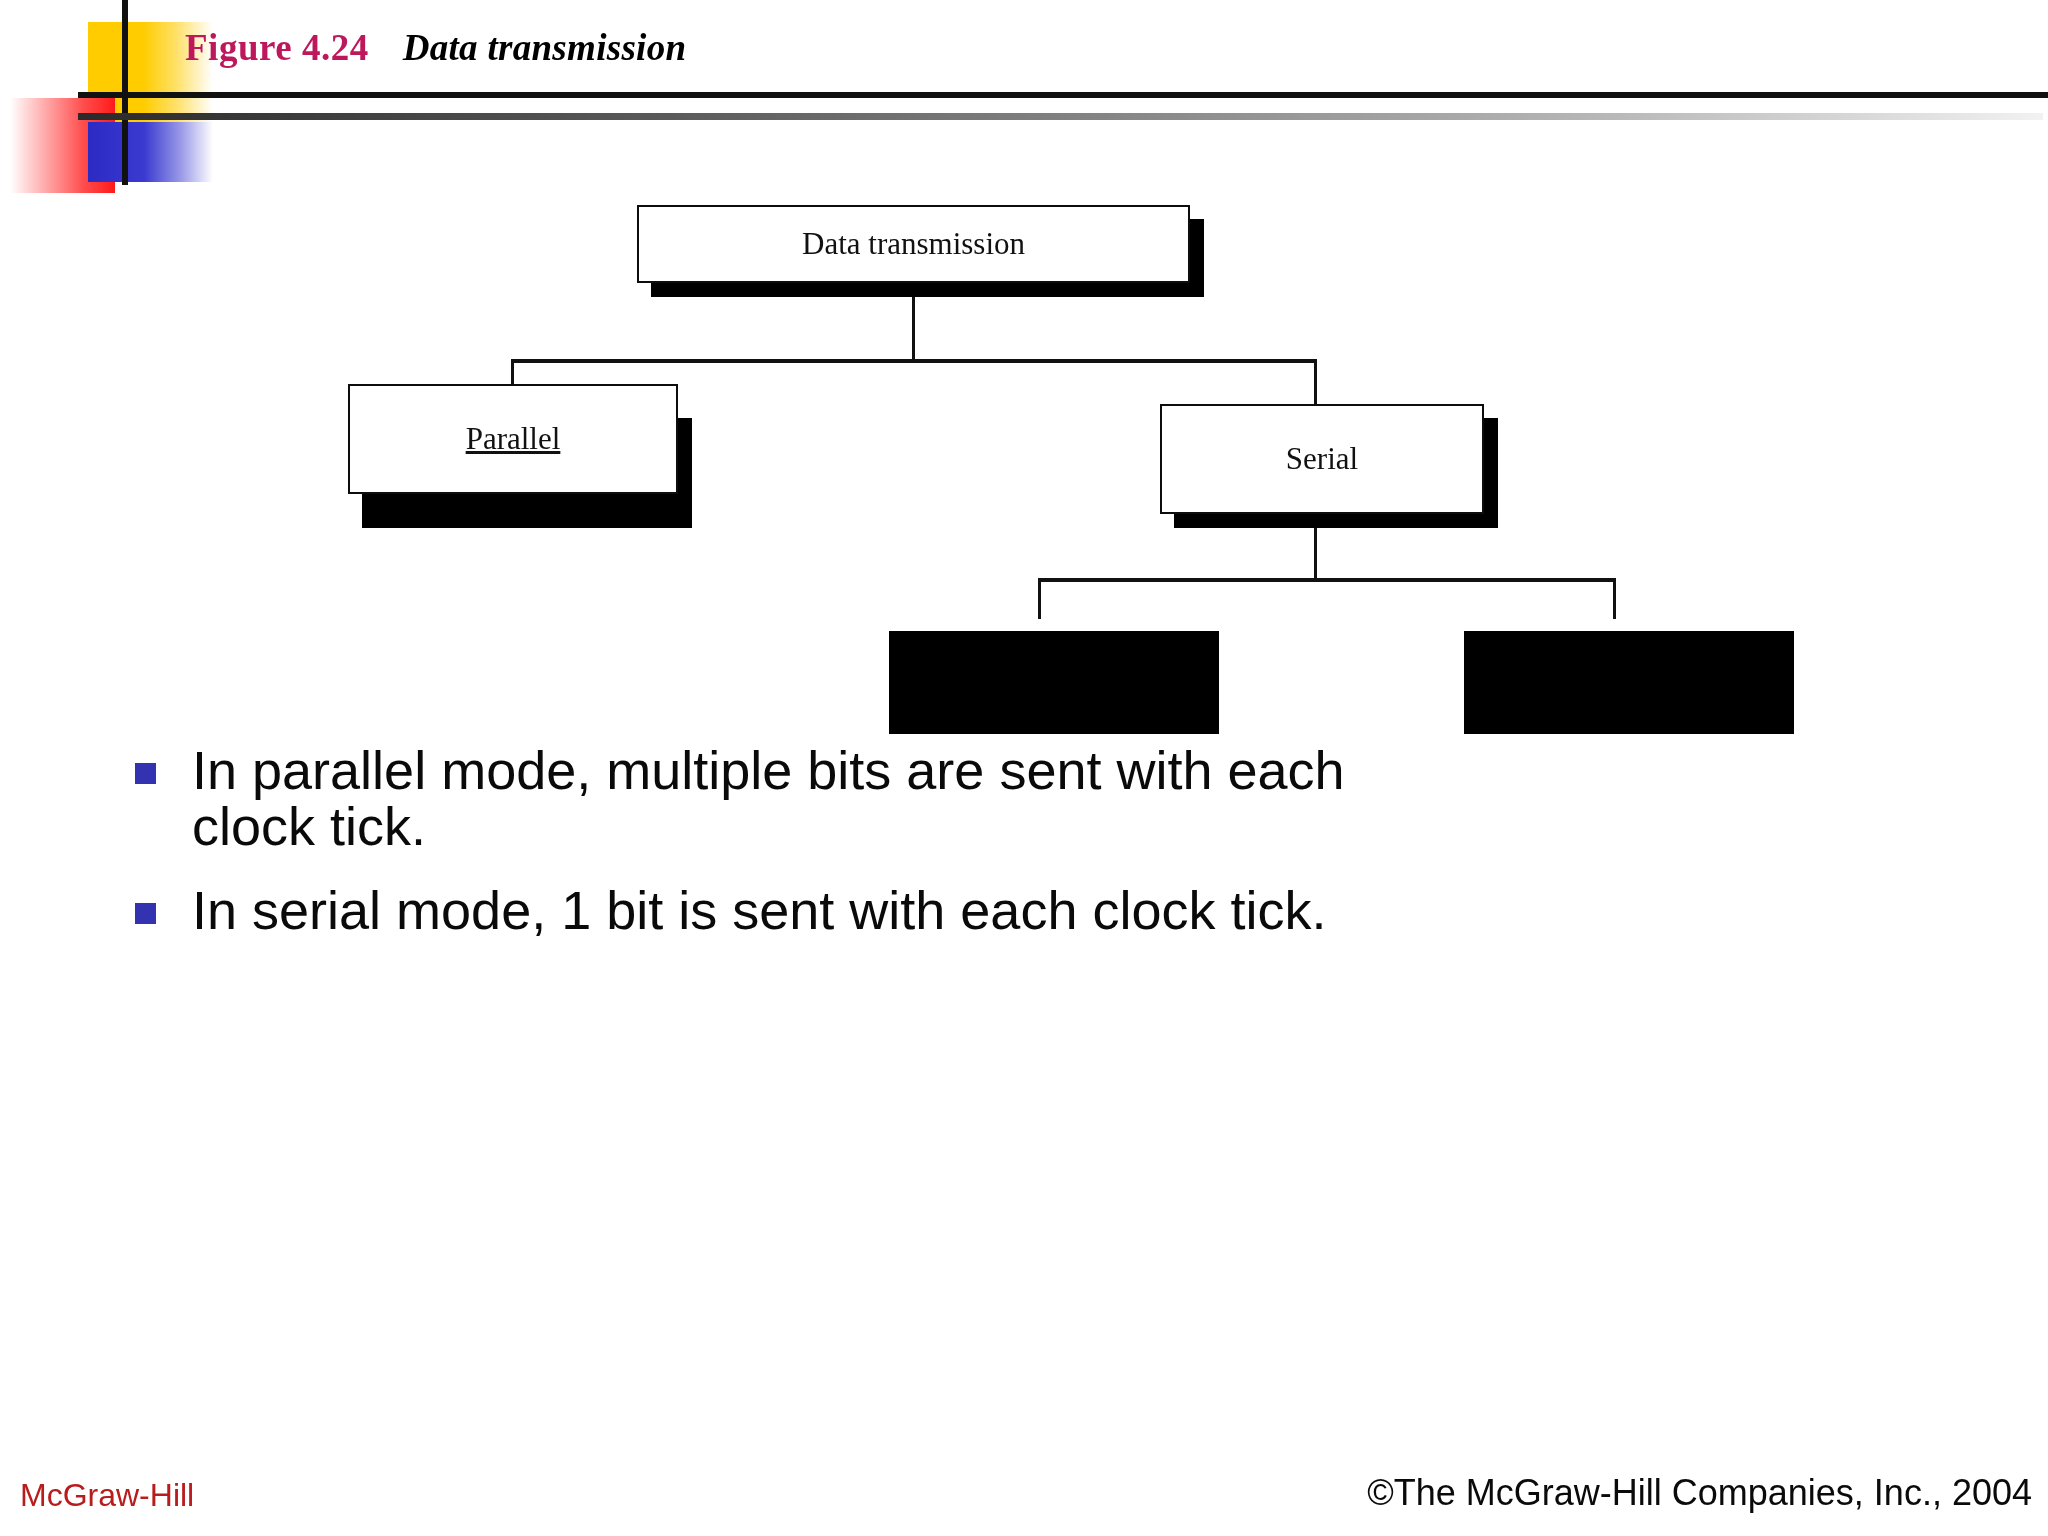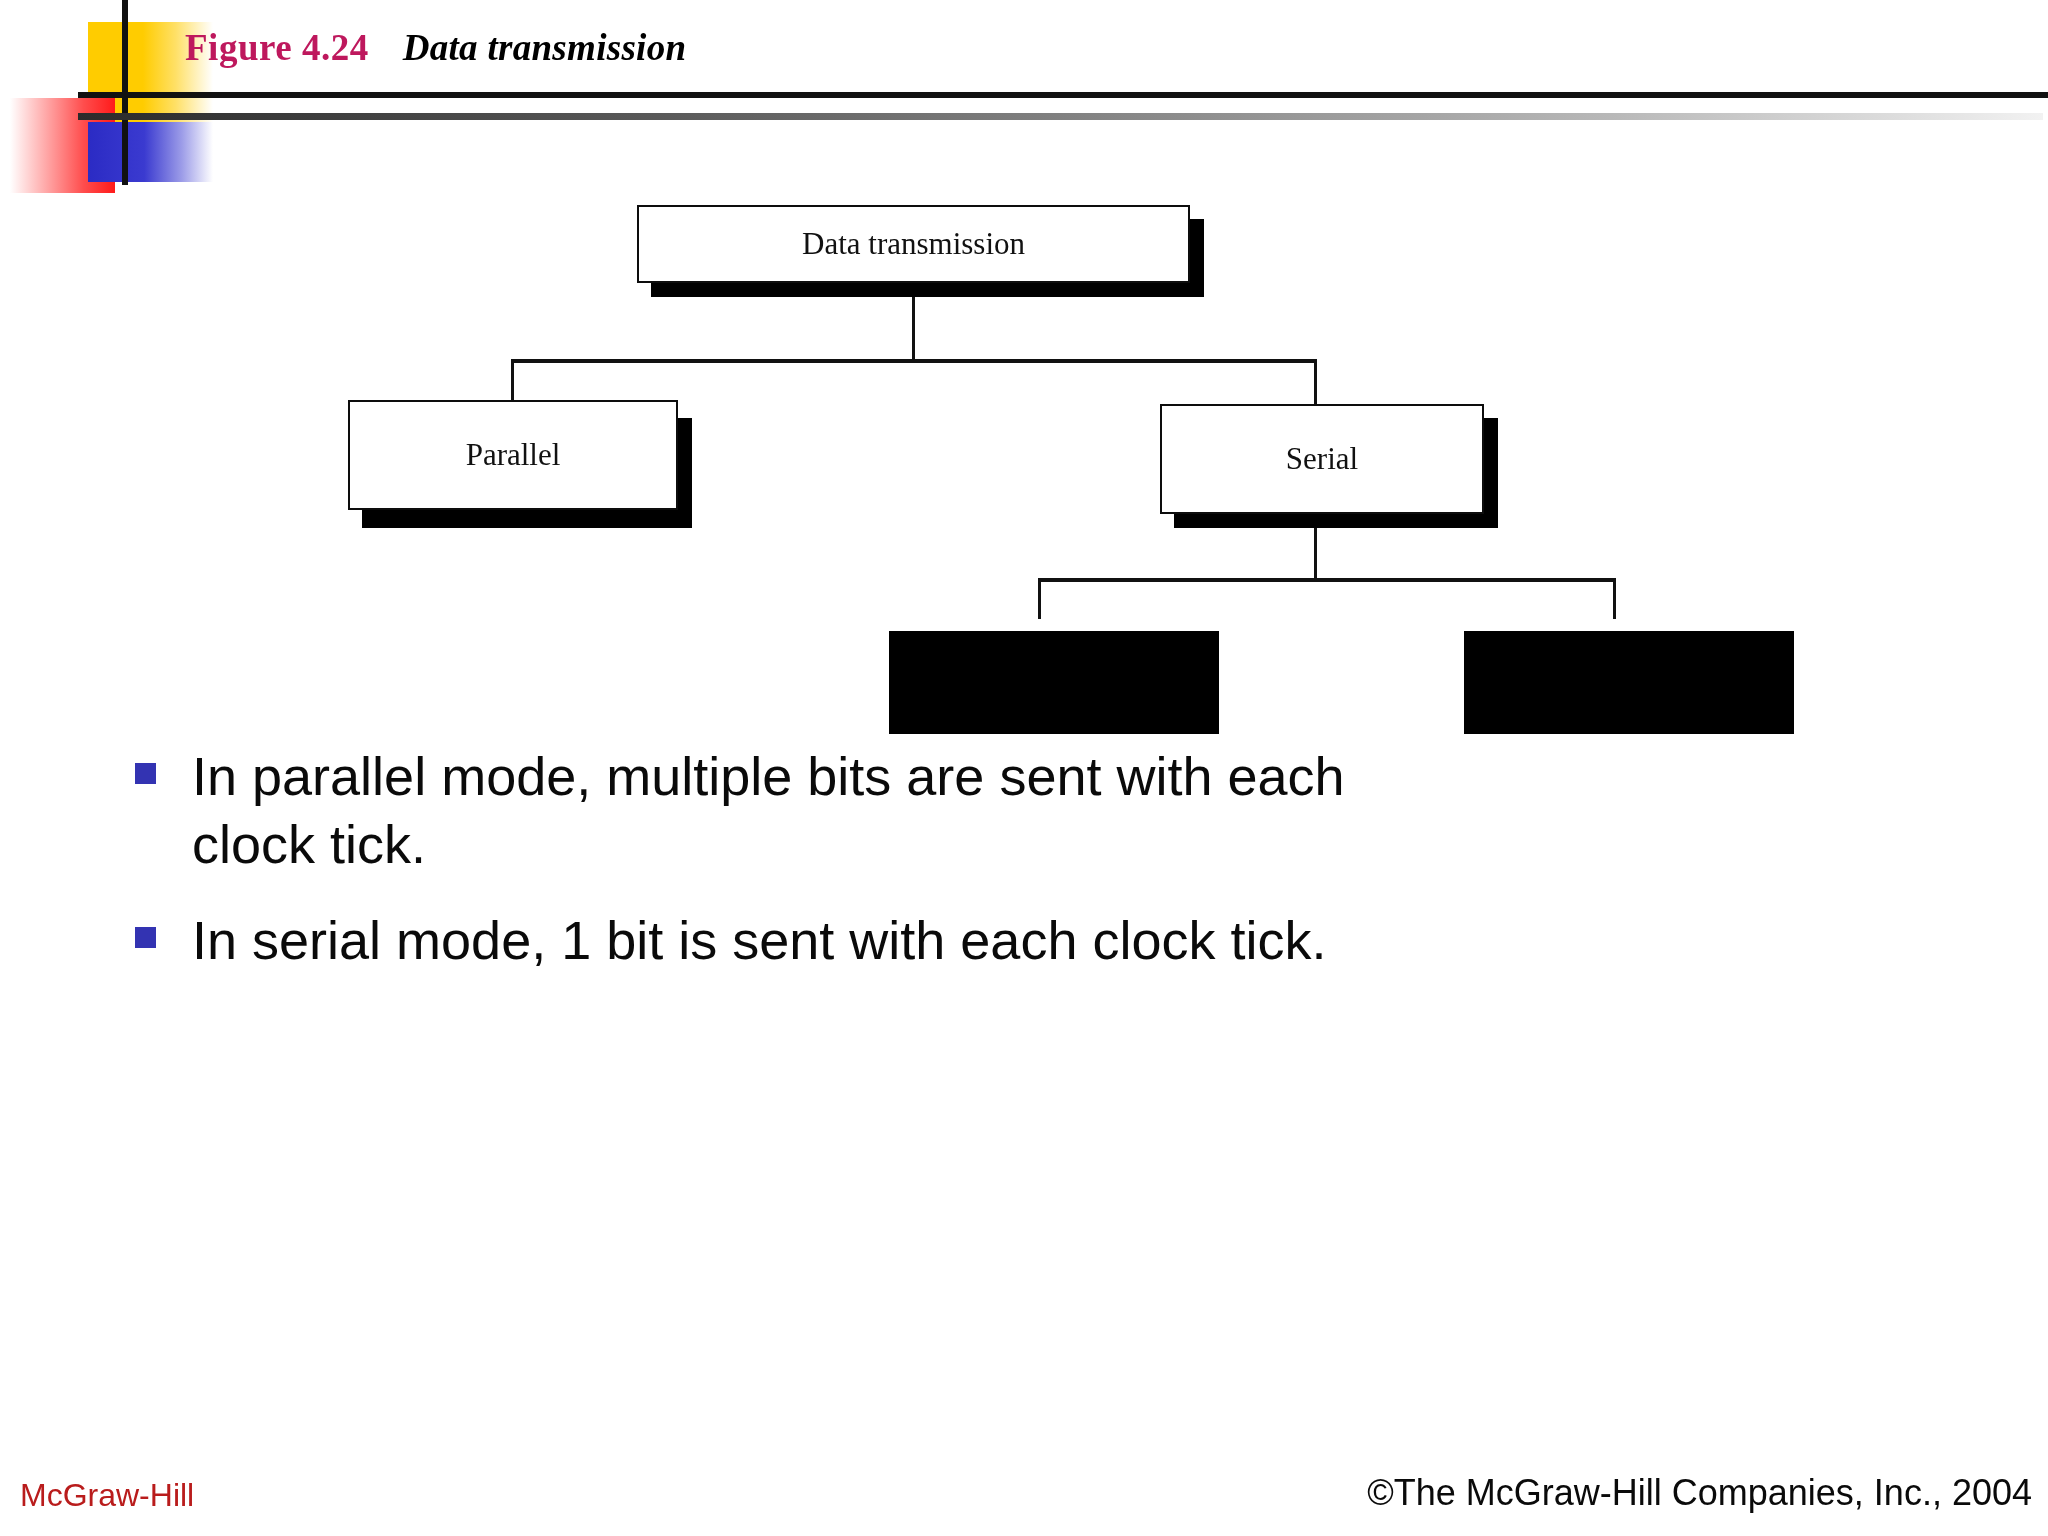--- a/index.html
+++ b/index.html
@@ -120,21 +120,21 @@
   }
   .conn {
     position: absolute;
     background: #111111;
     z-index: 1;
   }
 
   
   #node-root      { left: 637px;  top: 205px; width: 553px; height: 78px; }
   #shadow-root    { left: 651px;  top: 219px; width: 553px; height: 78px; }
-  #node-parallel  { left: 348px;  top: 400px; width: 330px; height: 110px; }
+  #node-parallel  { left: 348px;  top: 384px; width: 330px; height: 110px; text-decoration: underline; }
   #shadow-parallel{ left: 362px;  top: 418px; width: 330px; height: 110px; }
   #node-serial    { left: 1160px; top: 404px; width: 324px; height: 110px; }
   #shadow-serial  { left: 1174px; top: 418px; width: 324px; height: 110px; }
   #node-sync      { left: 875px;  top: 617px; width: 330px; height: 103px; }
   #shadow-sync    { left: 889px;  top: 631px; width: 330px; height: 103px; }
   #node-async     { left: 1450px; top: 617px; width: 330px; height: 103px; }
   #shadow-async   { left: 1464px; top: 631px; width: 330px; height: 103px; }
 
   
   #conn-root-down  { left: 912px;  top: 283px; width: 3px;  height: 78px; }
@@ -162,21 +162,21 @@
     width: 21px;
     height: 21px;
     background: #3333B2;
     flex: 0 0 auto;
     margin-top: 21px;
     margin-right: 36px;
   }
   .bullet-text {
     font-family: "Liberation Sans", sans-serif;
     font-size: 54px;
-    line-height: 68px;
+    line-height: 56px;
     color: #0a0a0a;
     max-width: 1290px;
     font-stretch: condensed;
   }
 
   
   #footer-left {
     position: absolute;
     left: 20px;
     bottom: 22px;

